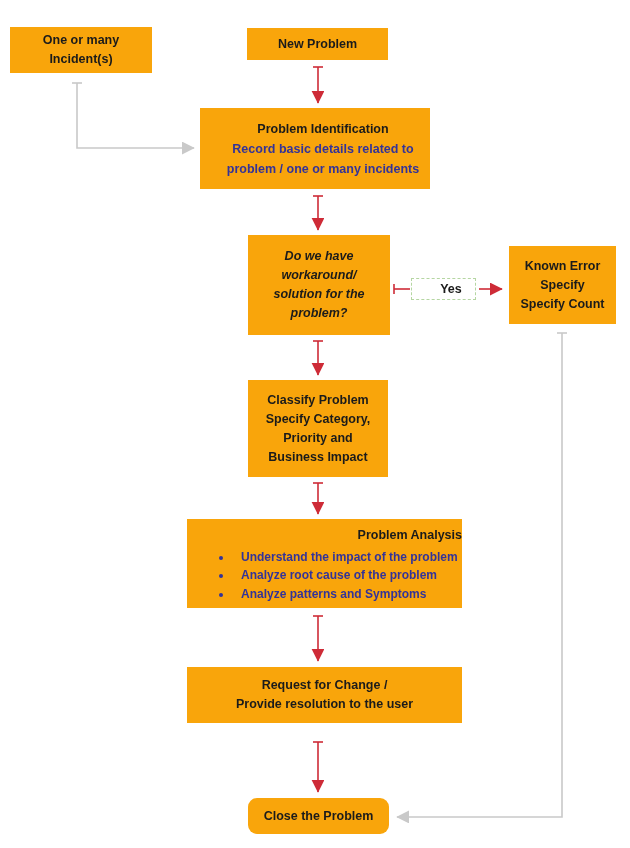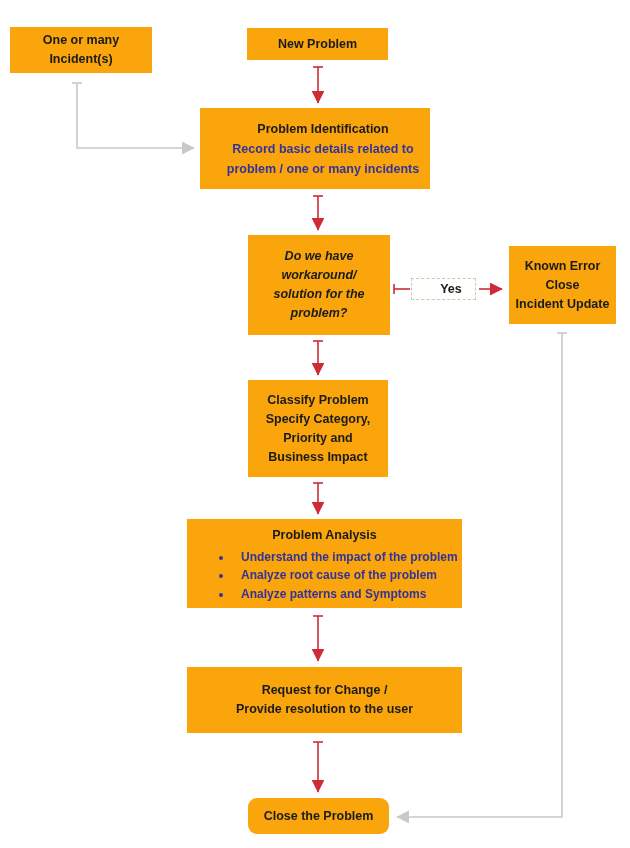--- a/index.html
+++ b/index.html
@@ -54,21 +54,21 @@
     display: flex;
     align-items: center;
     justify-content: center;
     font-size: 12.5px;
     font-weight: 600;
     color: var(--text-dark);
     z-index: 2;
     box-sizing: border-box;
   }
   .node-analysis { align-items: stretch; padding: 8px 0 6px 0; }
-  .node-analysis .title { text-align: center; margin-bottom: 1px; }
+  .node-analysis .title { text-align: right; margin-bottom: 1px; }
   .node-analysis ul {
     margin: 2px 0 0 8px;
     padding: 0 0 0 38px;
     list-style: disc;
     text-align: left;
     color: var(--text-navy);
   }
   .node-analysis li {
     font-size: 12px;
     line-height: 18.5px;
@@ -140,41 +140,41 @@
     <div>solution for the</div>
     <div>problem?</div>
   </div>
 
   <div class="yes-tag" style="left:411px; top:278px; width:65px; height:22px;padding-left:15px;">
     <span>Yes</span>
   </div>
 
   <div class="node" style="left:509px; top:246px; width:107px; height:78px;">
     <div>Known Error</div>
-    <div>Close</div>
-    <div>Incident Update</div>
+    <div>Specify</div>
+    <div>Specify Count</div>
   </div>
 
   <div class="node" style="left:248px; top:380px; width:140px; height:97px;">
     <div>Classify Problem</div>
     <div>Specify Category,</div>
     <div>Priority and</div>
     <div>Business Impact</div>
   </div>
 
   <div class="node node-analysis" style="left:187px; top:519px; width:275px; height:89px;">
     <div class="title">Problem Analysis</div>
     <ul>
       <li>Understand the impact of the problem</li>
       <li>Analyze root cause of the problem</li>
       <li>Analyze patterns and Symptoms</li>
     </ul>
   </div>
 
-  <div class="node" style="left:187px; top:667px; width:275px; height:66px;">
+  <div class="node" style="left:187px; top:667px; width:275px; height:56px;">
     <div>Request for Change /</div>
     <div>Provide resolution to the user</div>
   </div>
 
   <div class="node" style="left:248px; top:798px; width:141px; height:36px;border-radius:9px;">
     <div>Close the Problem</div>
   </div>
 
 </div>
 

